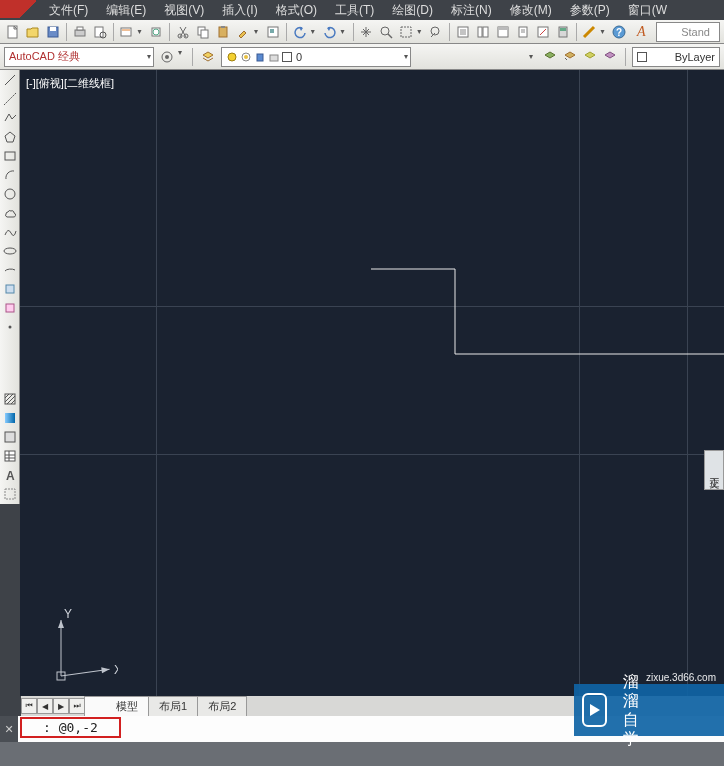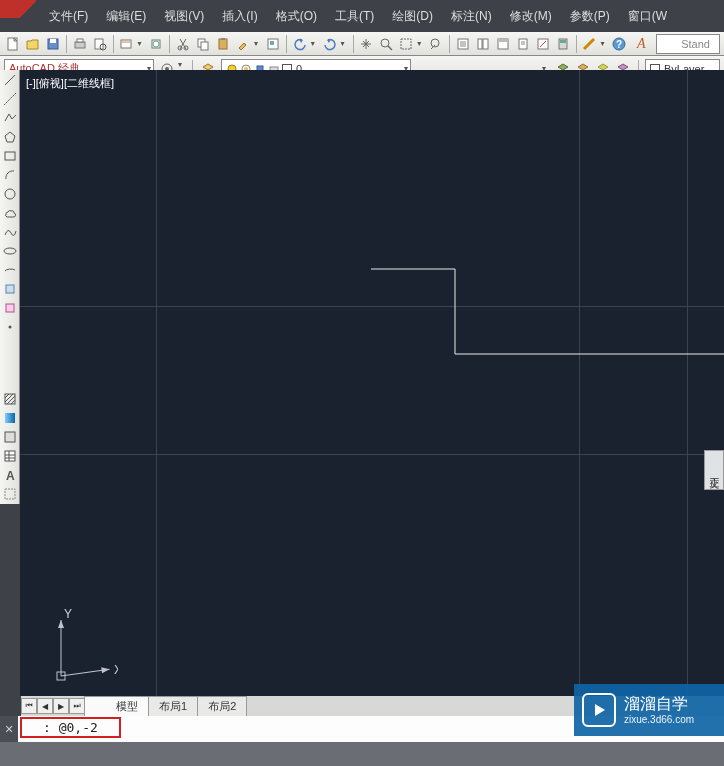--- a/index.html
+++ b/index.html
@@ -9,21 +9,21 @@
       background: #3e4248;
       font-family: "Microsoft YaHei", SimSun, Arial, sans-serif;
       font-size: 12px;
       color: #e8e8e8;
       overflow: hidden;
       position: relative;
     }
 
     
     .menu-bar {
-      height: 32px;
+      height: 20px;
       background: #3e4248;
       display: flex;
       align-items: center;
       padding-left: 40px;
       gap: 0;
     }
     .menu-bar .app-corner {
       position: absolute;
       left: 0;
       top: 0;
@@ -91,21 +91,21 @@
       position: relative;
     }
     .combo-arrow {
       position: absolute;
       right: 2px;
       font-size: 8px;
       color: #555;
     }
     .combo-workspace { width: 150px; }
     .combo-layer { width: 190px; }
-    .combo-linetype { width: 75px; }
+    .combo-linetype { width: 88px; justify-content: space-between; }
     .layer-swatch {
       width: 10px;
       height: 10px;
       background: #fff;
       border: 1px solid #555;
       margin-right: 4px;
     }
     .props-icons { display: flex; gap: 2px; }
 
     
@@ -287,22 +287,22 @@
       width: 34px;
       height: 34px;
       border: 2px solid #fff;
       border-radius: 6px;
       display: flex;
       align-items: center;
       justify-content: center;
     }
     .watermark .wm-text {
       display: flex;
-      flex-direction: column;
       line-height: 1.2;
+      margin-left: 8px;
     }
     .wm-title { font-size: 16px; font-weight: 500; }
     .wm-sub { font-size: 10px; opacity: 0.9; }
 
     
     .style-box {
       height: 20px;
       background: #fff;
       border: 1px solid #888;
       display: flex;

